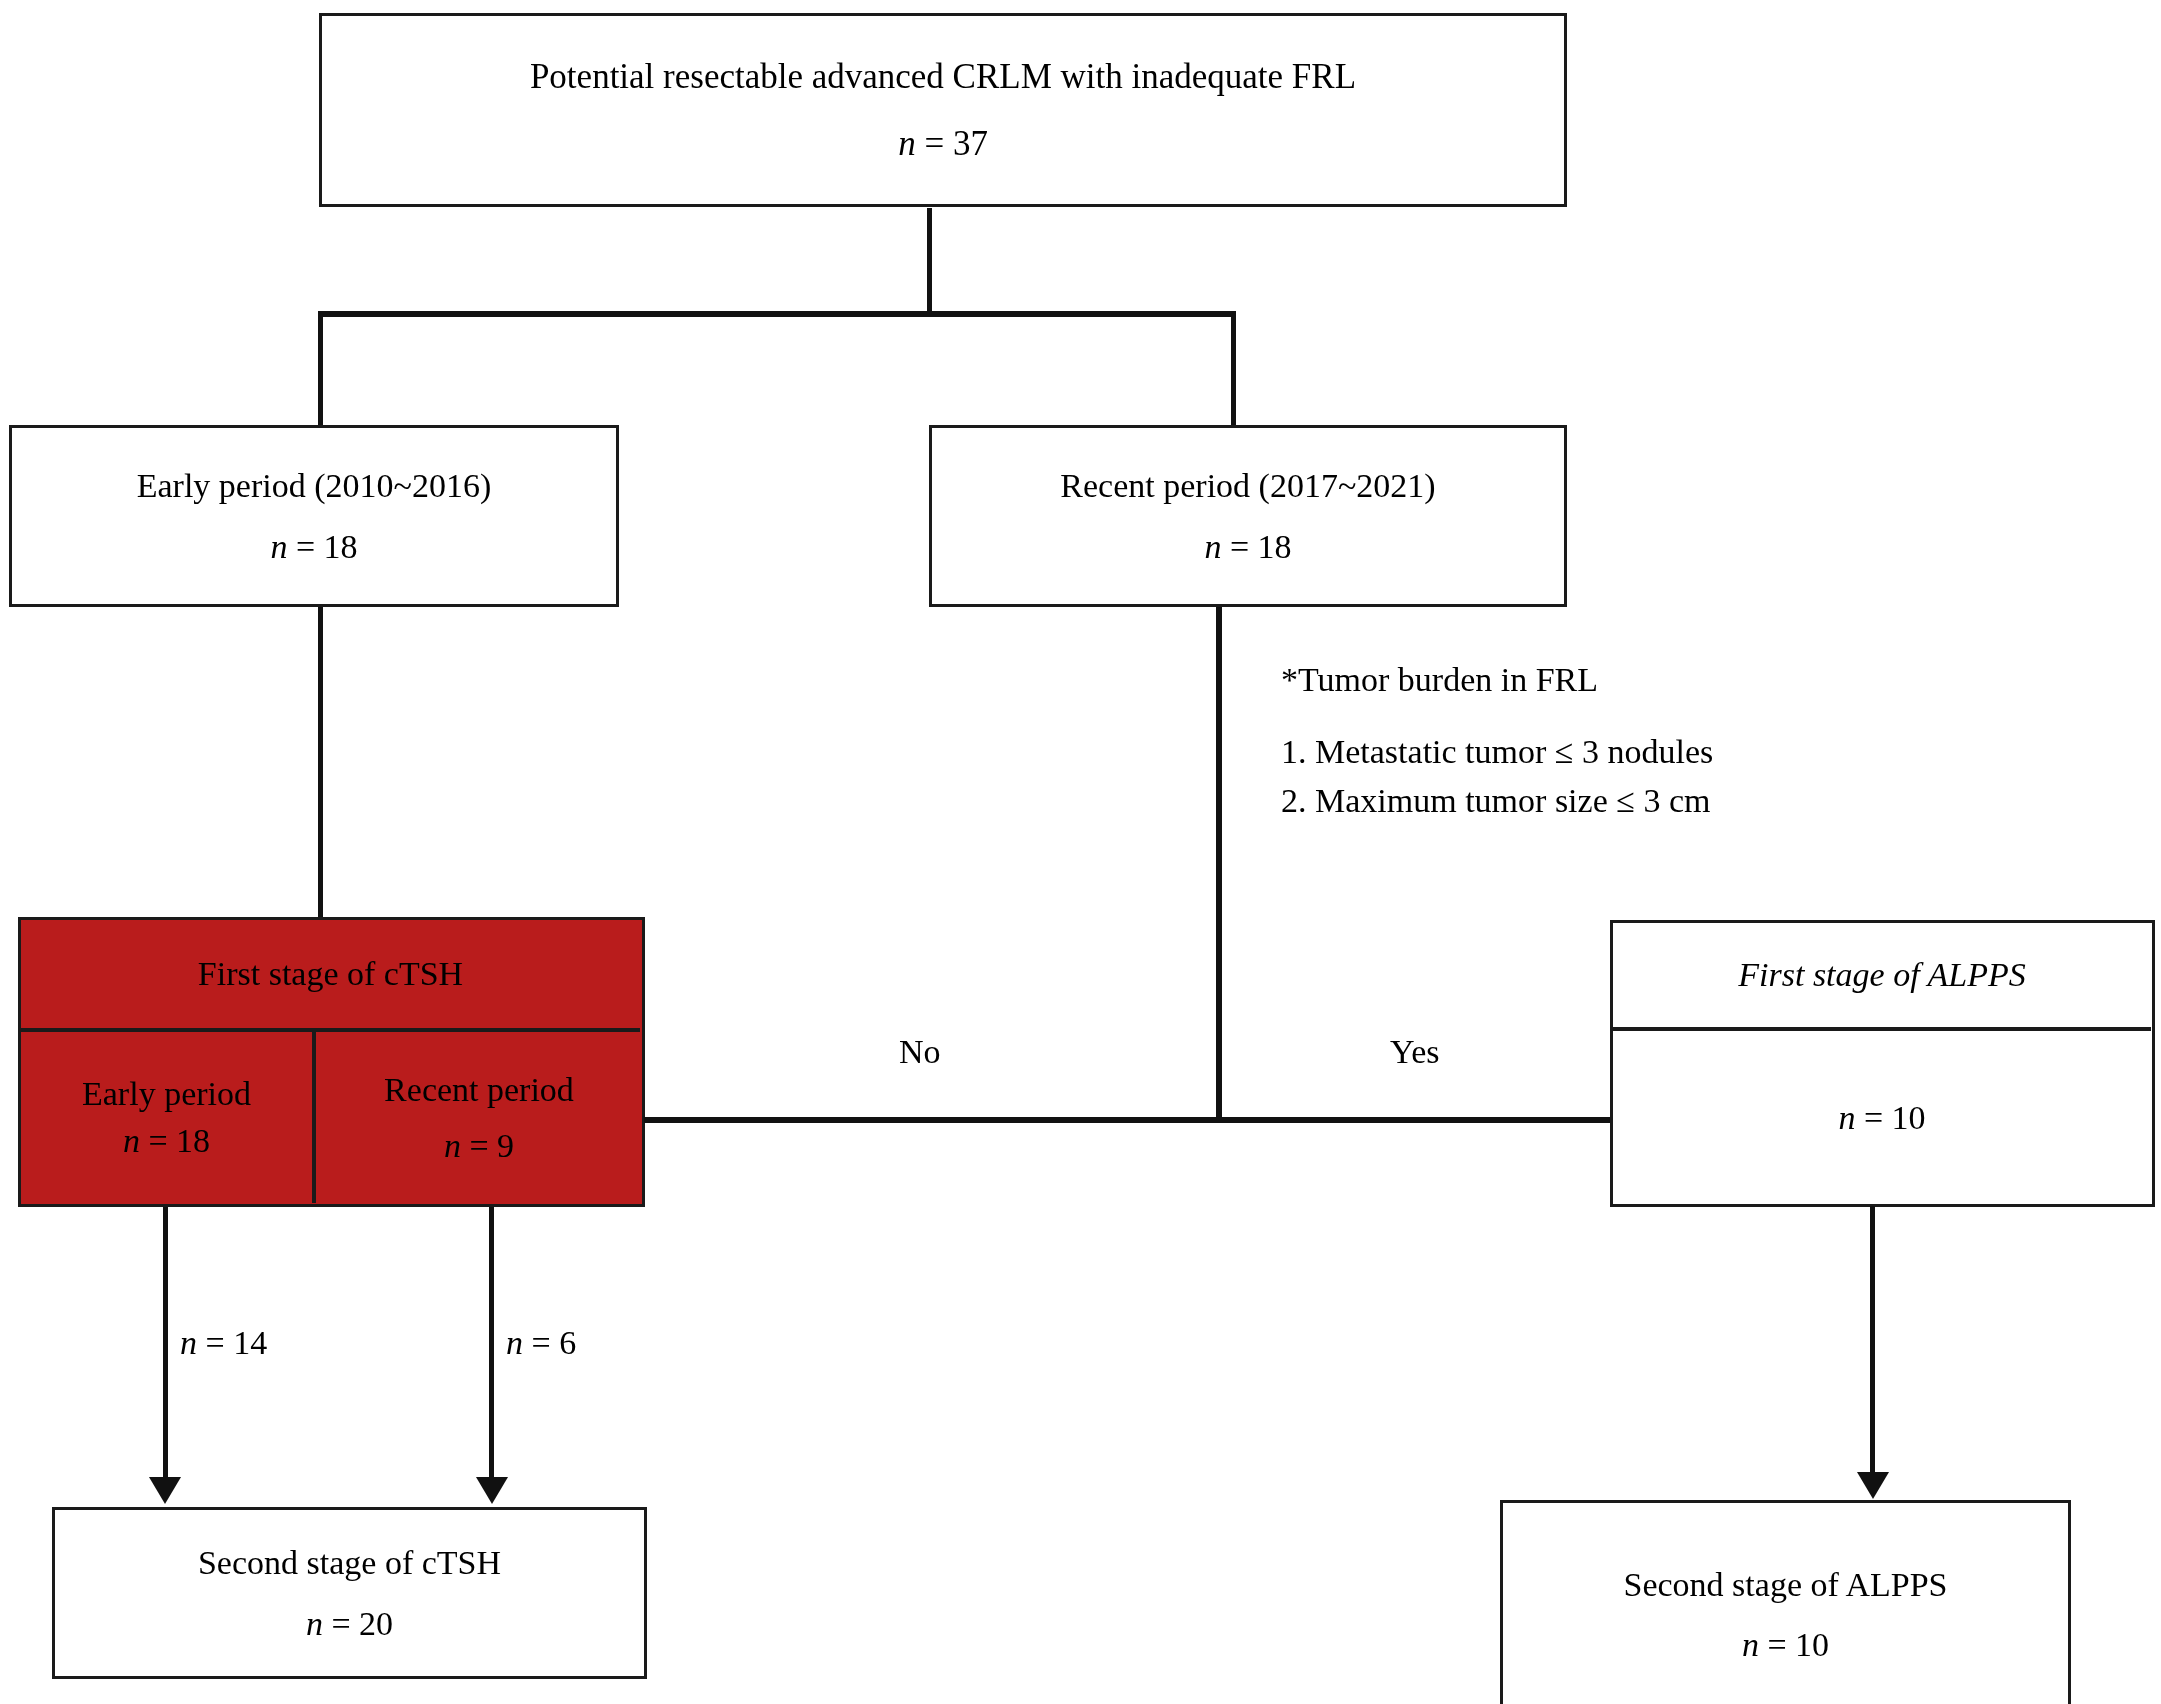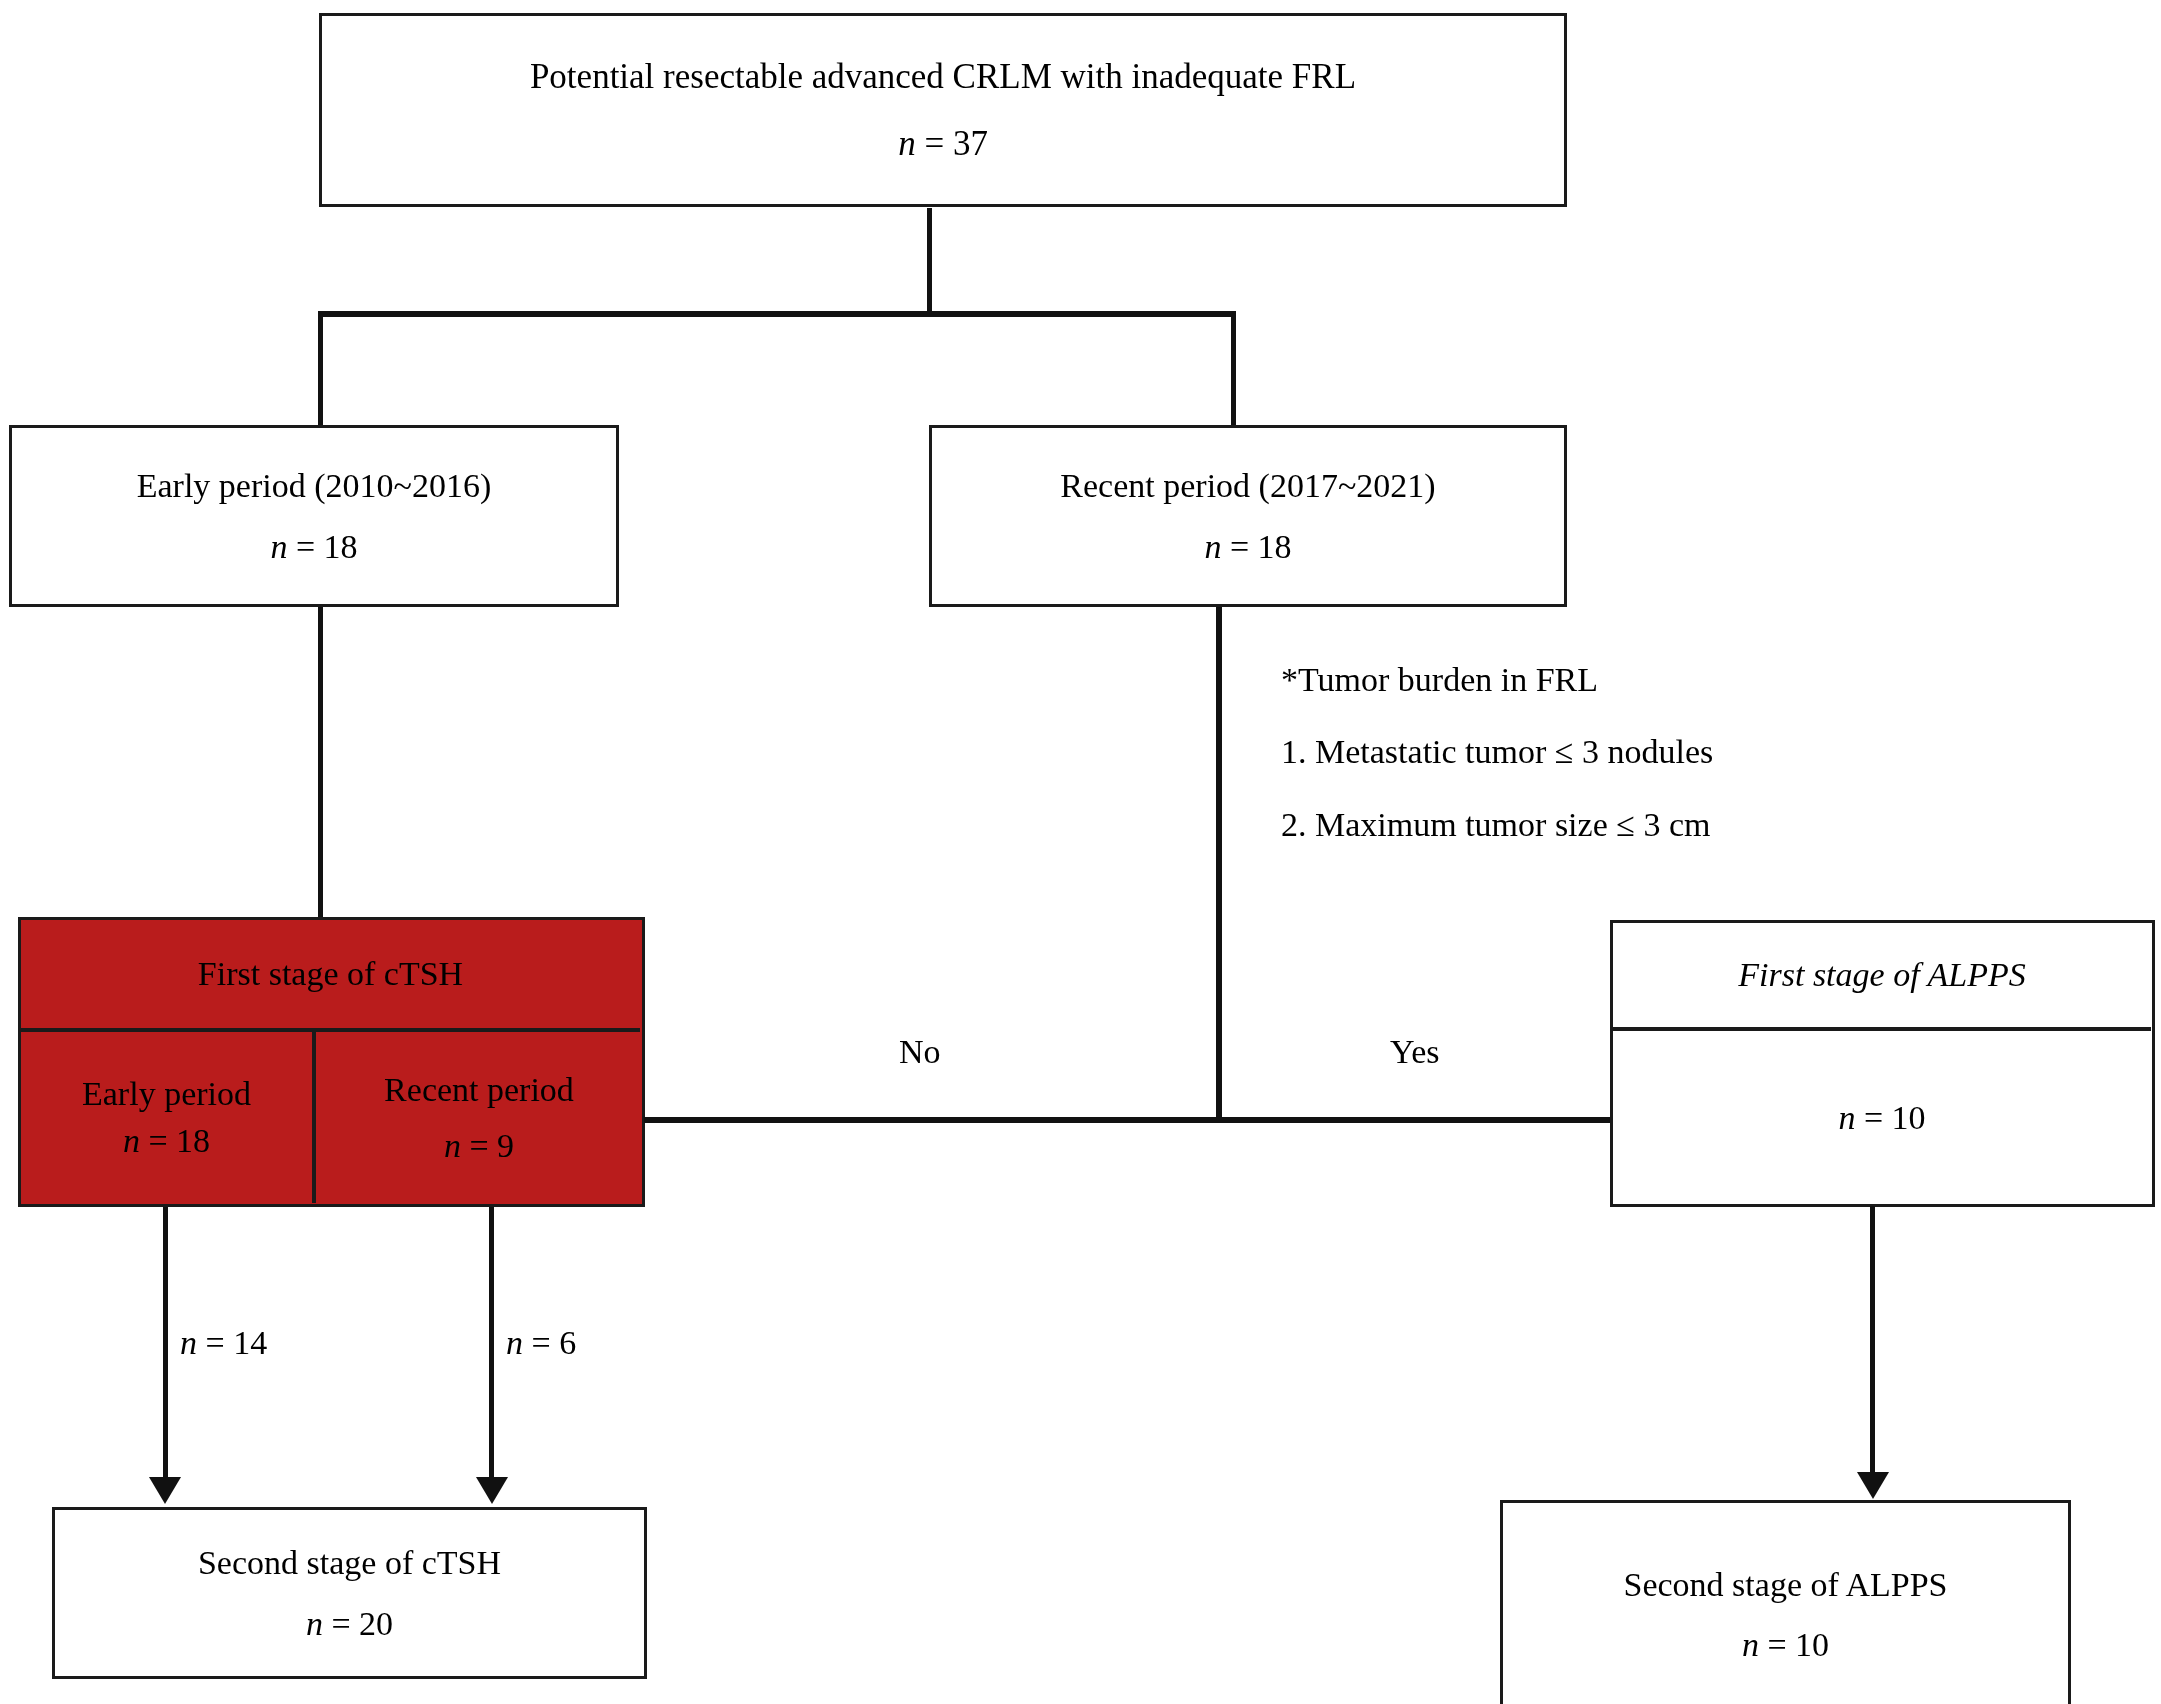--- a/index.html
+++ b/index.html
@@ -86,21 +86,21 @@
       <span class="ital">n</span><span> = </span><span>18</span>
     </span>
   </div>
 
   <div class="vline" style="left:318px;top:607px;width:4.9px;height:311px;"></div>
 
   <div class="vline" style="left:1216px;top:607px;width:5.5px;height:515px;"></div>
 
   <div class="freetext t56" style="left:1281px;top:661px;">*Tumor burden in FRL</div>
   <div class="freetext t56" style="left:1281px;top:733px;">1. Metastatic tumor ≤ 3 nodules</div>
-  <div class="freetext t56" style="left:1281px;top:806px;">2. Maximum tumor size ≤ 3 cm</div>
+  <div class="freetext t56" style="left:1281px;top:782px;">2. Maximum tumor size ≤ 3 cm</div>
 
   <div style="position:absolute;left:18px;top:917px;width:627px;height:290px;box-sizing:border-box;border:3.6px solid #1a1a1a;background:#b91c1c;">
     <div class="hdr t56" style="left:0;top:0;width:619px;height:108px;">First stage of cTSH</div>
     <div class="divider" style="left:0;top:108px;width:619px;height:4.3px;"></div>
     <div class="cell" style="left:0;top:112px;width:291px;height:171px;">
       <span class="t56">Early period</span>
       <span class="t56" style="margin-top:8.5px;">
         <span class="ital">n</span><span> = </span><span>18</span>
       </span>
     </div>

